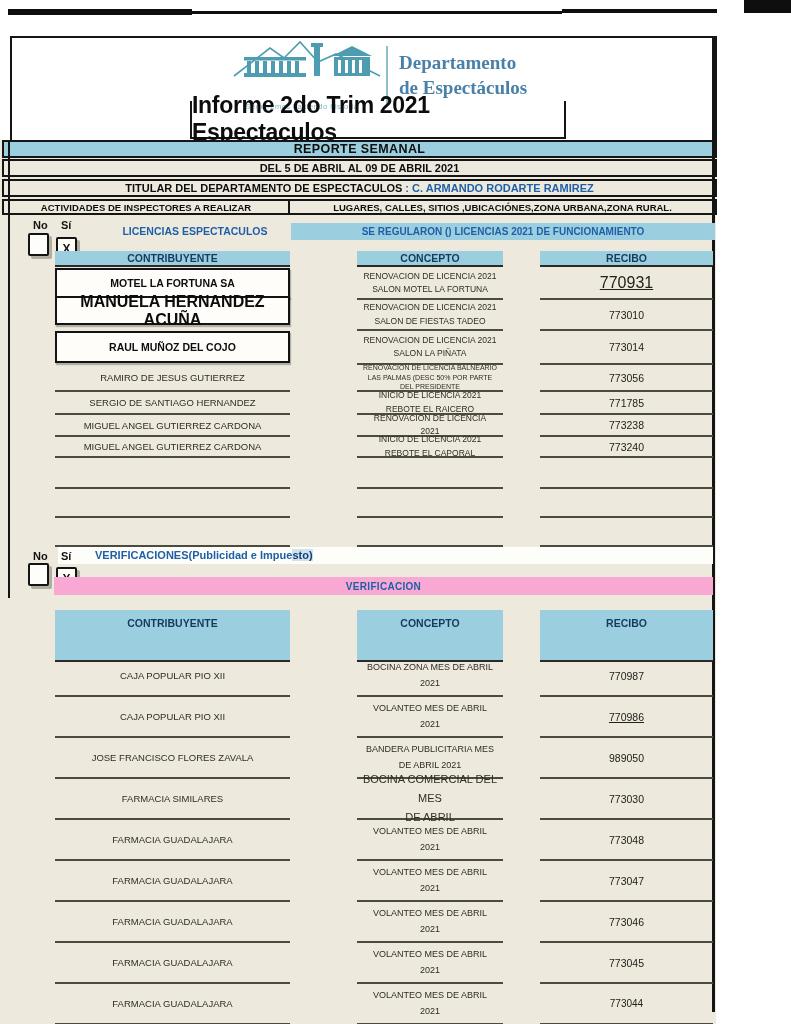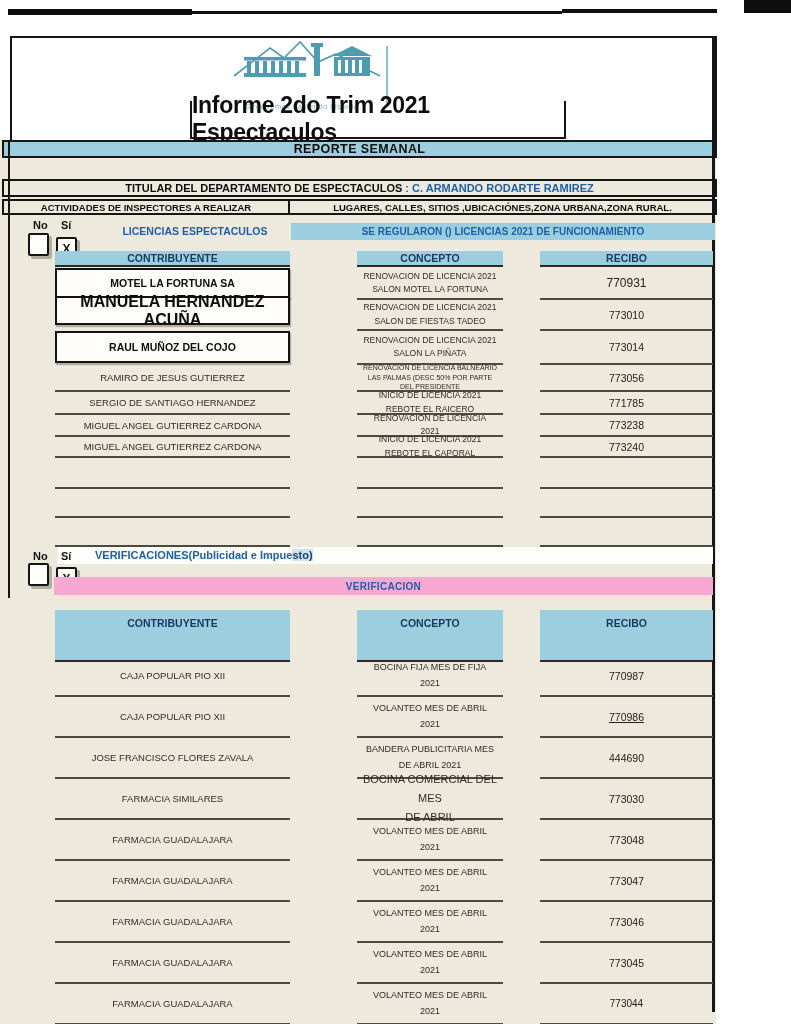--- a/index.html
+++ b/index.html
@@ -71,23 +71,28 @@
     <rect x="79" y="3" width="12" height="4" fill="#4e9cb1"></rect>
     <polygon points="100,16 140,16 120,6" fill="#4e9cb1"></polygon>
     <rect x="102" y="17" width="36" height="19" fill="#4e9cb1"></rect>
     <rect x="106" y="20" width="3" height="13" fill="#ffffff"></rect>
     <rect x="113" y="20" width="3" height="13" fill="#ffffff"></rect>
     <rect x="120" y="20" width="3" height="13" fill="#ffffff"></rect>
     <rect x="127" y="20" width="3" height="13" fill="#ffffff"></rect>
   </svg>
   <div class="tagline">Seguiremos haciendo historia</div>
   <div class="logo-divider"></div>
+  <div class="dept">
+    <div>Departamento</div>
+    <div>de Espectáculos</div>
+  </div>
   <div class="title-cell">Informe 2do Trim 2021 Espectaculos</div>
 
   <div class="band" style="top:140px;height:14px;background:#9bcfdf;font-size:12.5px;letter-spacing:.4px;">REPORTE SEMANAL</div>
+  <div class="band" style="top:159px;height:14px;background:#edeadd;font-size:11px;">DEL 5 DE ABRIL AL 09 DE ABRIL 2021</div>
   <div class="band" style="top:179px;height:14px;background:#edeadd;font-size:11px;">
     <span>TITULAR DEL DEPARTAMENTO DE ESPECTACULOS </span>&nbsp;<span style="color:#1f5fa8;">: C. ARMANDO RODARTE RAMIREZ</span>
   </div>
   <div class="band" style="top:199px;height:12px;width:284px;background:#edeadd;font-size:9.5px;">ACTIVIDADES  DE INSPECTORES A REALIZAR</div>
   <div class="band" style="top:199px;left:288px;height:12px;width:425px;background:#edeadd;font-size:9.5px;">LUGARES, CALLES, SITIOS ,UBICACIÓNES,ZONA URBANA,ZONA RURAL.</div>
 
   <div class="vline" style="left:8px;top:140px;width:2px;height:458px;"></div>
   <div class="vline" style="left:712px;top:36px;width:2.5px;height:976px;"></div>
 
   <span class="nosi" style="left:33px;top:219px;">No</span>
@@ -102,21 +107,21 @@
   <div id="table1">
       <div class="hdr-block" style="left: 55px; top: 251px; width: 235px; height: 14px; align-items: center; padding-top: 0px;">CONTRIBUYENTE</div>
       <div class="hdr-block" style="left: 357px; top: 251px; width: 146px; height: 14px; align-items: center; padding-top: 0px;">CONCEPTO</div>
       <div class="hdr-block" style="left: 540px; top: 251px; width: 173px; height: 14px; align-items: center; padding-top: 0px;">RECIBO</div>
       <div>
         <div class="cell boxed" style="left: 55px; top: 268px; width: 231px; height: 26px; font-size: 10.5px;">MOTEL LA FORTUNA SA</div>
         <div class="cell" style="left: 357px; top: 268px; width: 146px; height: 30px; font-size: 8.5px; line-height: 1.55;">
           <div>RENOVACION DE LICENCIA 2021</div>
           <div>SALON MOTEL LA FORTUNA</div>
         </div>
-        <div class="cell" style="left: 540px; top: 268px; width: 173px; height: 30px; font-size: 12px; color: rgb(35, 33, 28);">770931</div>
+        <div class="cell" style="left: 540px; top: 268px; width: 173px; height: 30px; font-size: 16px; color: rgb(35, 33, 28); text-decoration: underline;">770931</div>
       </div>
       <div>
         <div class="cell boxed" style="left: 55px; top: 296px; width: 231px; height: 25px; font-size: 16px;">MANUELA HERNANDEZ ACUÑA</div>
         <div class="cell" style="left: 357px; top: 300px; width: 146px; height: 29px; font-size: 8.5px; line-height: 1.55;">
           <div>RENOVACION DE LICENCIA 2021</div>
           <div>SALON DE FIESTAS TADEO</div>
         </div>
         <div class="cell" style="left: 540px; top: 300px; width: 173px; height: 29px; font-size: 10.5px; color: rgb(35, 33, 28);">773010</div>
       </div>
       <div>
@@ -183,40 +188,40 @@
   </div>
   <div class="gray-bar" style="left:54px;top:577px;width:659px;height:18px;">VERIFICACION</div>
 
   <div id="table2">
       <div class="hdr-block" style="left: 55px; top: 610px; width: 235px; height: 43px; align-items: flex-start; padding-top: 7px;">CONTRIBUYENTE</div>
       <div class="hdr-block" style="left: 357px; top: 610px; width: 146px; height: 43px; align-items: flex-start; padding-top: 7px;">CONCEPTO</div>
       <div class="hdr-block" style="left: 540px; top: 610px; width: 173px; height: 43px; align-items: flex-start; padding-top: 7px;">RECIBO</div>
       <div>
         <div class="cell" style="left: 55px; top: 656px; width: 235px; height: 39px; font-size: 9.5px;">CAJA POPULAR PIO XII</div>
         <div class="cell" style="left: 357px; top: 656px; width: 146px; height: 39px; font-size: 9px; line-height: 1.75;">
-          <div>BOCINA FIJA MES DE FIJA</div>
+          <div>BOCINA ZONA MES DE ABRIL</div>
           <div>2021</div>
         </div>
         <div class="cell" style="left: 540px; top: 656px; width: 173px; height: 39px; font-size: 10.5px; color: rgb(35, 33, 28);">770987</div>
       </div>
       <div>
         <div class="cell" style="left: 55px; top: 697px; width: 235px; height: 39px; font-size: 9.5px;">CAJA POPULAR PIO XII</div>
         <div class="cell" style="left: 357px; top: 697px; width: 146px; height: 39px; font-size: 9px; line-height: 1.75;">
           <div>VOLANTEO MES DE ABRIL</div>
           <div>2021</div>
         </div>
         <div class="cell" style="left: 540px; top: 697px; width: 173px; height: 39px; font-size: 10.5px; color: rgb(35, 33, 28); text-decoration: underline;">770986</div>
       </div>
       <div>
         <div class="cell" style="left: 55px; top: 738px; width: 235px; height: 39px; font-size: 9.5px;">JOSE FRANCISCO FLORES ZAVALA</div>
         <div class="cell" style="left: 357px; top: 738px; width: 146px; height: 39px; font-size: 9px; line-height: 1.75;">
           <div>BANDERA PUBLICITARIA MES</div>
           <div>DE ABRIL 2021</div>
         </div>
-        <div class="cell" style="left: 540px; top: 738px; width: 173px; height: 39px; font-size: 10.5px; color: rgb(35, 33, 28);">444690</div>
+        <div class="cell" style="left: 540px; top: 738px; width: 173px; height: 39px; font-size: 10.5px; color: rgb(35, 33, 28);">989050</div>
       </div>
       <div>
         <div class="cell" style="left: 55px; top: 779px; width: 235px; height: 39px; font-size: 9.5px;">FARMACIA SIMILARES</div>
         <div class="cell" style="left: 357px; top: 779px; width: 146px; height: 39px; font-size: 11px; line-height: 1.75;">
           <div>BOCINA COMERCIAL DEL MES</div>
           <div>DE ABRIL</div>
         </div>
         <div class="cell" style="left: 540px; top: 779px; width: 173px; height: 39px; font-size: 10.5px; color: rgb(35, 33, 28);">773030</div>
       </div>
       <div>

